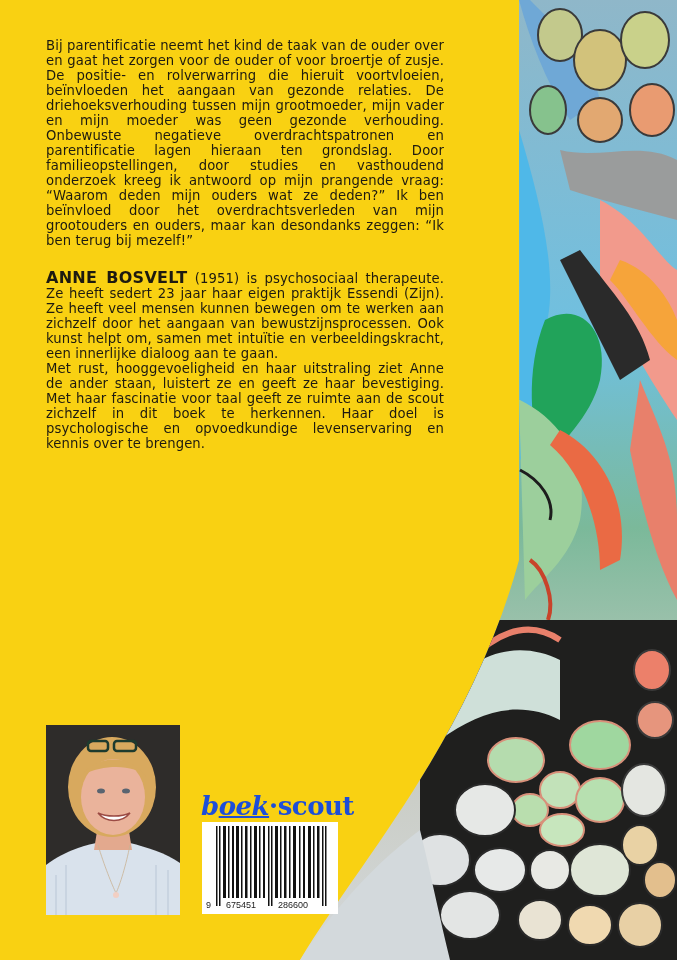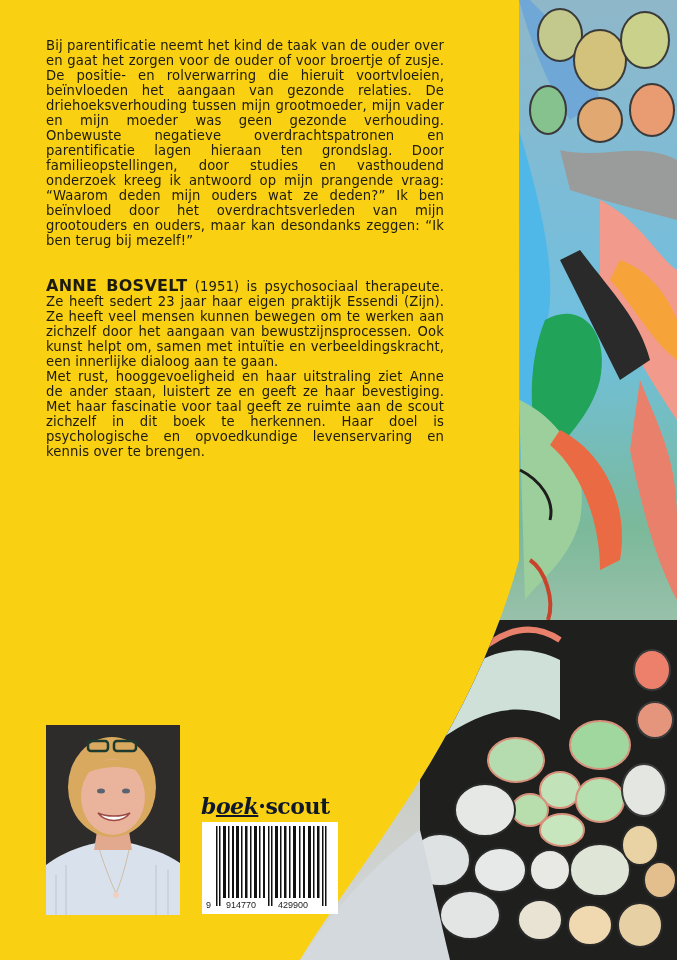--- a/index.html
+++ b/index.html
@@ -13,30 +13,30 @@
       position: absolute; left: 0; top: 0; width: 677px; height: 960px;
       z-index: 1;
     }
     .text-col {
       position: absolute; left: 46px; top: 38px; width: 398px; z-index: 2;
     }
     .para {
       margin: 0; font-size: 13.2px; line-height: 15px; text-align: justify;
       letter-spacing: 0.1px;
     }
-    .para2 { margin-top: 30px; }
+    .para2 { margin-top: 22px; }
     .author-name { font-weight: bold; font-size: 16px; letter-spacing: 0.3px; }
     .photo {
       position: absolute; left: 46px; top: 725px; width: 134px; height: 190px;
       z-index: 2; overflow: hidden; background: #2d2b29;
     }
     .publisher {
       position: absolute; left: 201px; top: 792px; width: 140px; z-index: 2;
-      font-family: "DejaVu Serif", serif; font-size: 22px; font-weight: bold;
-      color: #0f172a; letter-spacing: -0.5px; line-height: 28px;
+      font-family: "DejaVu Serif", serif; font-size: 26px; font-weight: bold;
+      color: #1d4ed8; letter-spacing: -0.5px; line-height: 28px;
     }
     .publisher .it { font-style: italic; }
     .publisher .ul { text-decoration: underline; text-decoration-thickness: 2px; }
     .barcode {
       position: absolute; left: 202px; top: 822px; width: 136px; height: 92px;
       background: #fff; z-index: 2;
     }
     .barcode svg { position: absolute; left: 0; top: 0; }
     .bc-num {
       position: absolute; font-family: "Liberation Sans", sans-serif;
@@ -175,15 +175,15 @@
         <rect x="97" y="4" width="1.5" height="72"></rect>
       <rect x="101" y="4" width="2" height="72"></rect>
         <rect x="106" y="4" width="3" height="72"></rect>
       <rect x="111" y="4" width="1.5" height="72"></rect>
         <rect x="115" y="4" width="2.5" height="72"></rect>
       <rect x="120" y="4" width="1.5" height="80"></rect>
         <rect x="123" y="4" width="1.5" height="80"></rect>
     </g>
   </svg>
   <span class="bc-num" style="left:4px;">9</span>
-  <span class="bc-num" style="left:24px;">914770</span>
-  <span class="bc-num" style="left:76px;">429900</span>
+  <span class="bc-num" style="left:24px;">675451</span>
+  <span class="bc-num" style="left:76px;">286600</span>
 </div>
 
 </body></html>

